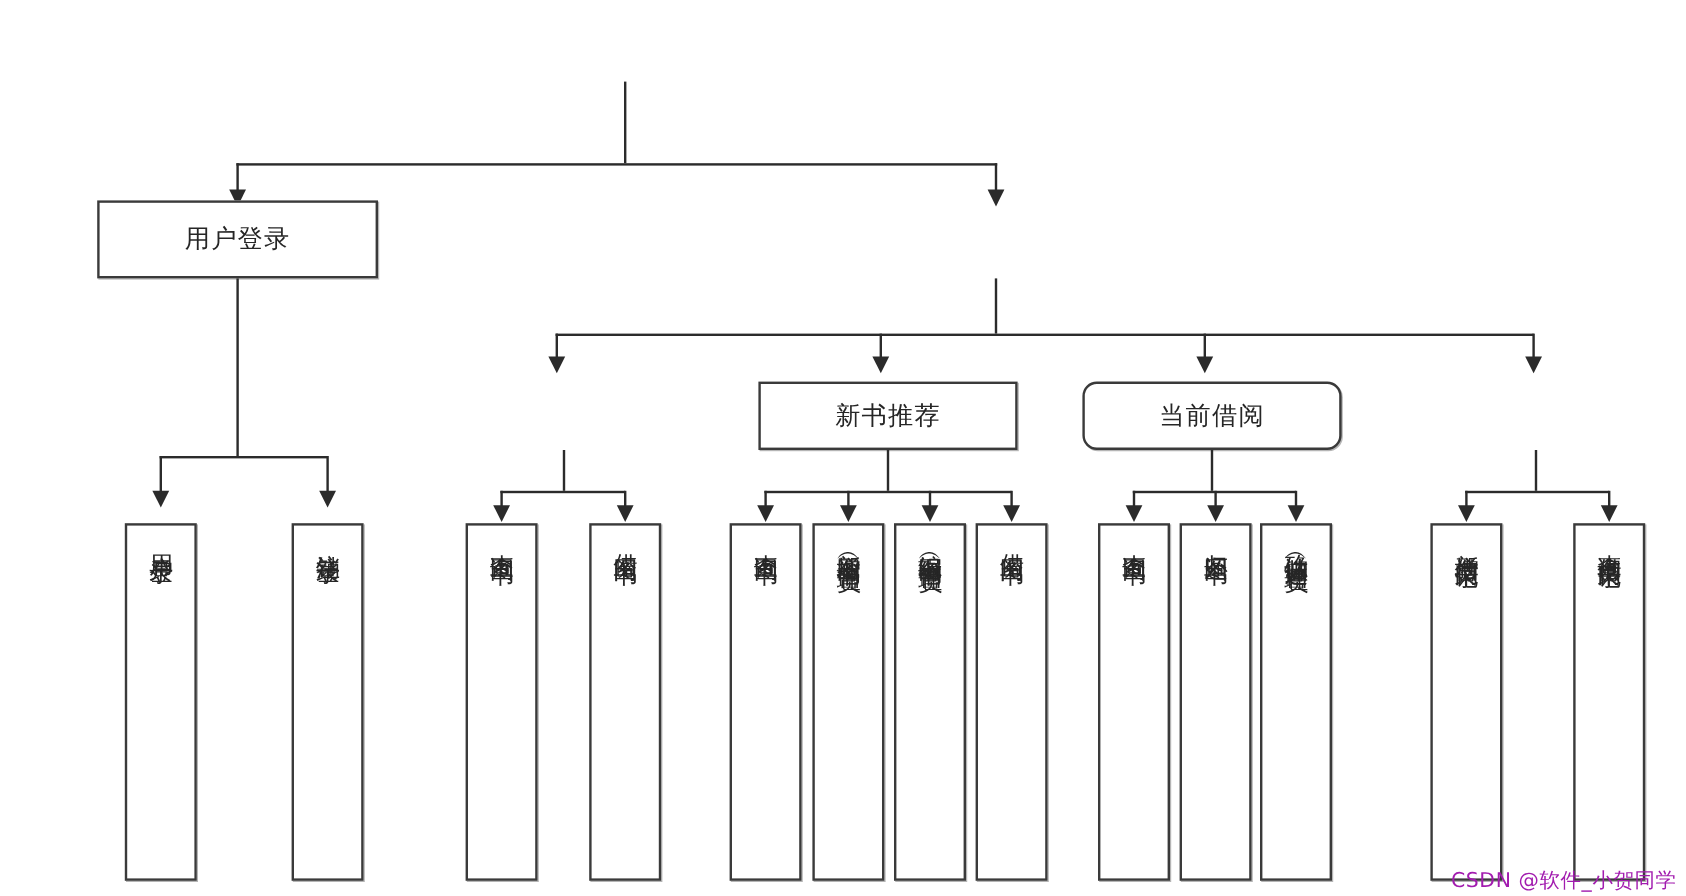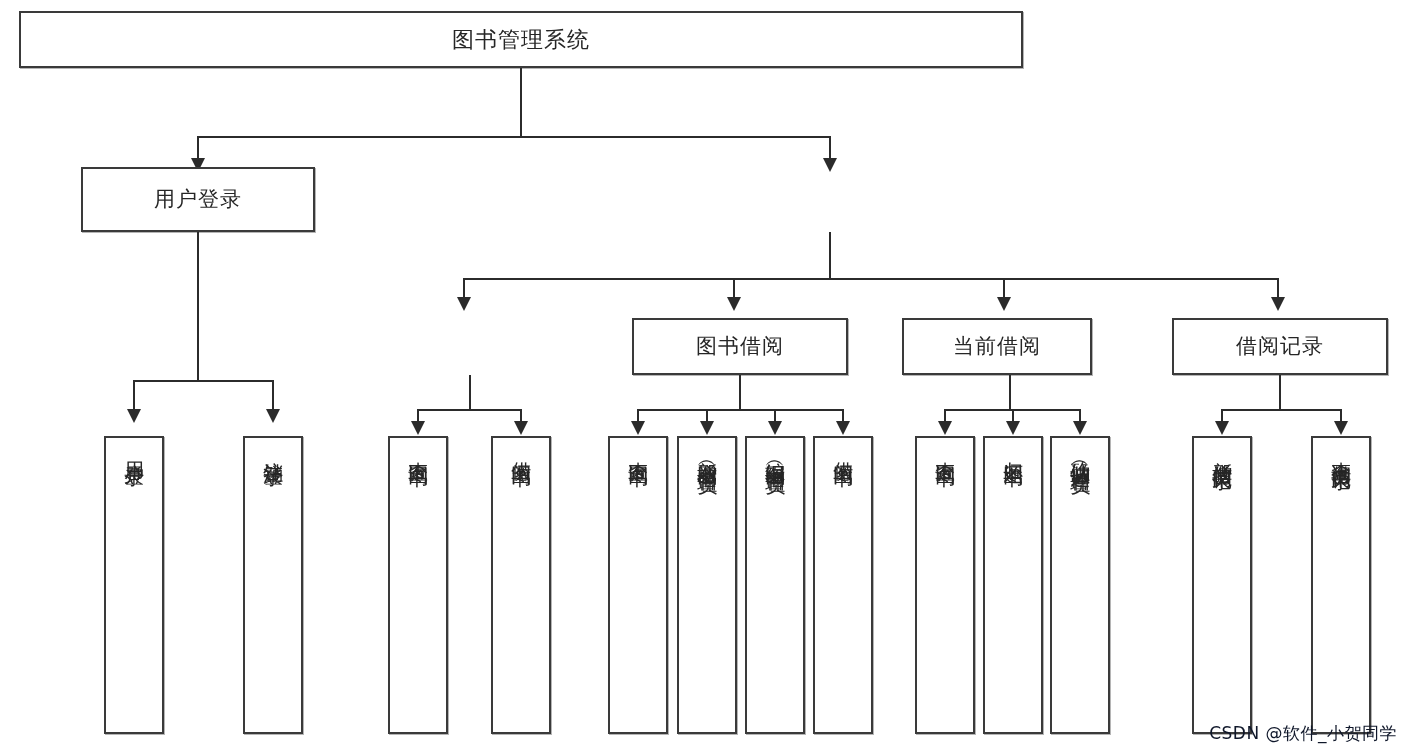--- a/index.html
+++ b/index.html
@@ -79,34 +79,31 @@
     border-right: 7px solid transparent;
     border-top: 14px solid #2b2b2b;
   }
 
   
   #watermark {
     position: absolute;
     right: 8px;
     bottom: 2px;
     font-size: 17px;
-    color: #0f172a;
+    color: #a21caf;
     letter-spacing: 0.5px;
     white-space: nowrap;
     user-select: none;
   }
 </style>
 </head>
 <body>
 
 <div id="canvas">
 
-  <div class="node root horiz" style="left:19px; top:11px; width:1004px; height:57px;">
-    <span class="label">图书管理系统</span>
-  </div>
 
   <div class="wire v" style="left:520px; top:68px; height:68px;"></div>
 
   <div class="wire h" style="left:197px; top:136px; width:634px;"></div>
 
   <div class="wire v" style="left:197px; top:136px; height:26px;"></div>
   <div class="arrow" style="left:191px; top:158px;"></div>
   <div class="wire v" style="left:829px; top:136px; height:26px;"></div>
   <div class="arrow" style="left:823px; top:158px;"></div>
 
@@ -126,27 +123,24 @@
   <div class="wire v" style="left:463px; top:278px; height:22px;"></div>
   <div class="arrow" style="left:457px; top:297px;"></div>
   <div class="wire v" style="left:733px; top:278px; height:22px;"></div>
   <div class="arrow" style="left:727px; top:297px;"></div>
   <div class="wire v" style="left:1003px; top:278px; height:22px;"></div>
   <div class="arrow" style="left:997px; top:297px;"></div>
   <div class="wire v" style="left:1277px; top:278px; height:22px;"></div>
   <div class="arrow" style="left:1271px; top:297px;"></div>
 
   <div class="node horiz" style="left:632px; top:318px; width:216px; height:57px;">
-    <span class="label">图书借阅</span>
-  </div>
-  <div class="node horiz" style="left:902px; top:318px; width:190px; height:57px;">
+    <span class="label">新书推荐</span>
+  </div>
+  <div class="node horiz" style="left:902px; top:318px; width:216px; height:57px;border-radius:12px;">
     <span class="label">当前借阅</span>
-  </div>
-  <div class="node horiz" style="left:1172px; top:318px; width:216px; height:57px;">
-    <span class="label">借阅记录</span>
   </div>
 
   <div class="wire v" style="left:469px; top:375px; height:34px;"></div>
   <div class="wire h" style="left:417px; top:409px; width:104px;"></div>
   <div class="wire v" style="left:417px; top:409px; height:14px;"></div>
   <div class="arrow" style="left:411px; top:421px;"></div>
   <div class="wire v" style="left:520px; top:409px; height:14px;"></div>
   <div class="arrow" style="left:514px; top:421px;"></div>
 
   <div class="wire v" style="left:739px; top:375px; height:34px;"></div>

